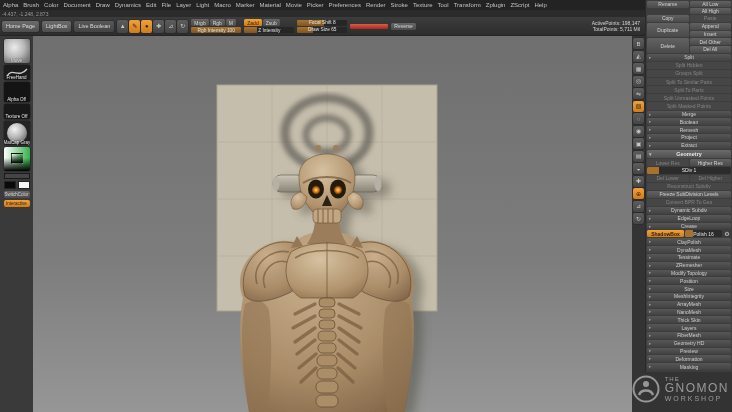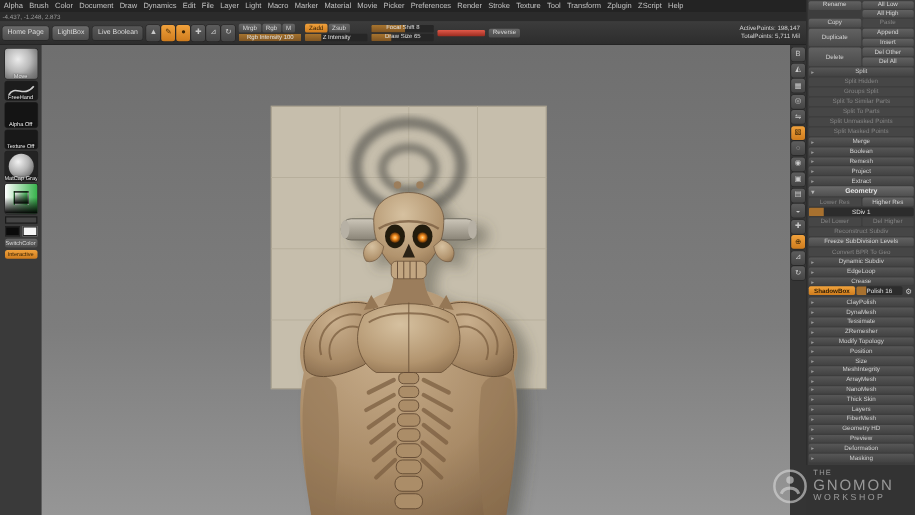--- a/index.html
+++ b/index.html
@@ -106,21 +106,21 @@
   .rp-sectionheader::before{content:"▾";position:absolute;left:2px;font-size:5px;color:#b5b5b5}
   .rp-slider{position:relative;height:6.8px;margin-bottom:1px;background:#2c2c2c;border-radius:1.5px;
     color:#e0e0e0;font-size:5px;display:flex;align-items:center;justify-content:center;overflow:hidden}
   .rp-slider::before{content:"";position:absolute;left:0;top:0;bottom:0;width:14%;background:#a8712f}
   .rp-slider.fillpolish::before{width:22%}
   .rp-slider span{position:relative;z-index:1}
   .rp-row .rp-slider{flex:1;margin-bottom:0}
   .rp-gear{width:8px;color:#c9c9c9;font-size:6px;display:flex;align-items:center;justify-content:center}
 
   
-  .watermark{position:absolute;right:17px;bottom:8px;display:flex;align-items:center;gap:4px;
+  .watermark{position:absolute;right:3px;bottom:8px;display:flex;align-items:center;gap:4px;
     opacity:.6;z-index:20;color:#dcdcdc}
   .wm-text{text-align:left;line-height:1.05}
   .wm-the{font-size:6px;letter-spacing:1px}
   .wm-gnomon{font-size:12px;letter-spacing:1.5px}
   .wm-workshop{font-size:7px;letter-spacing:2px}
 </style>
 </head>
 <body>
 
 <div id="app">

